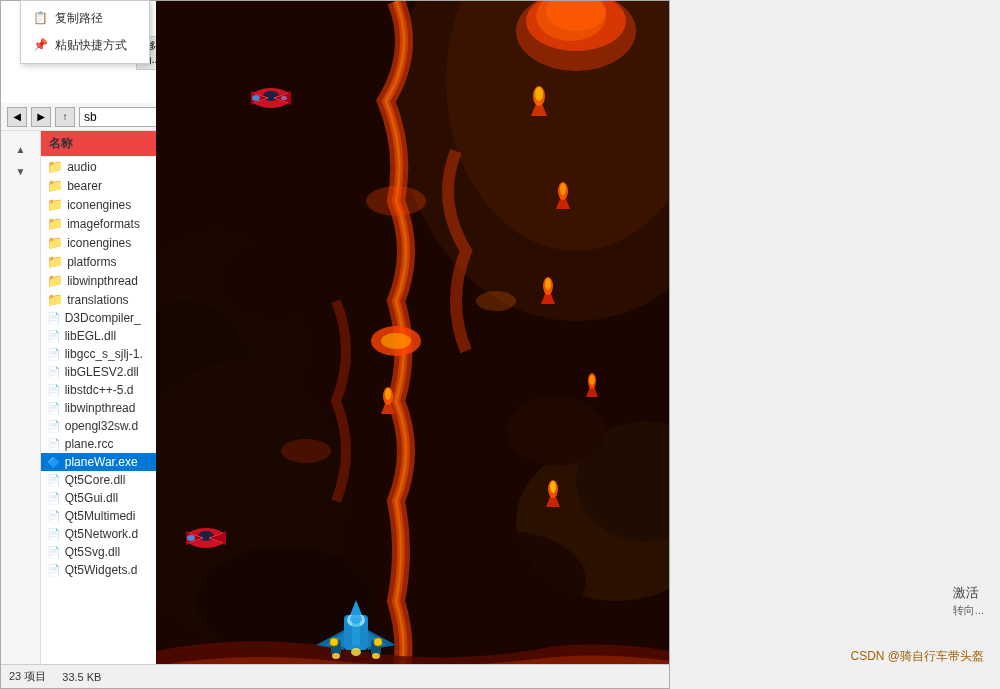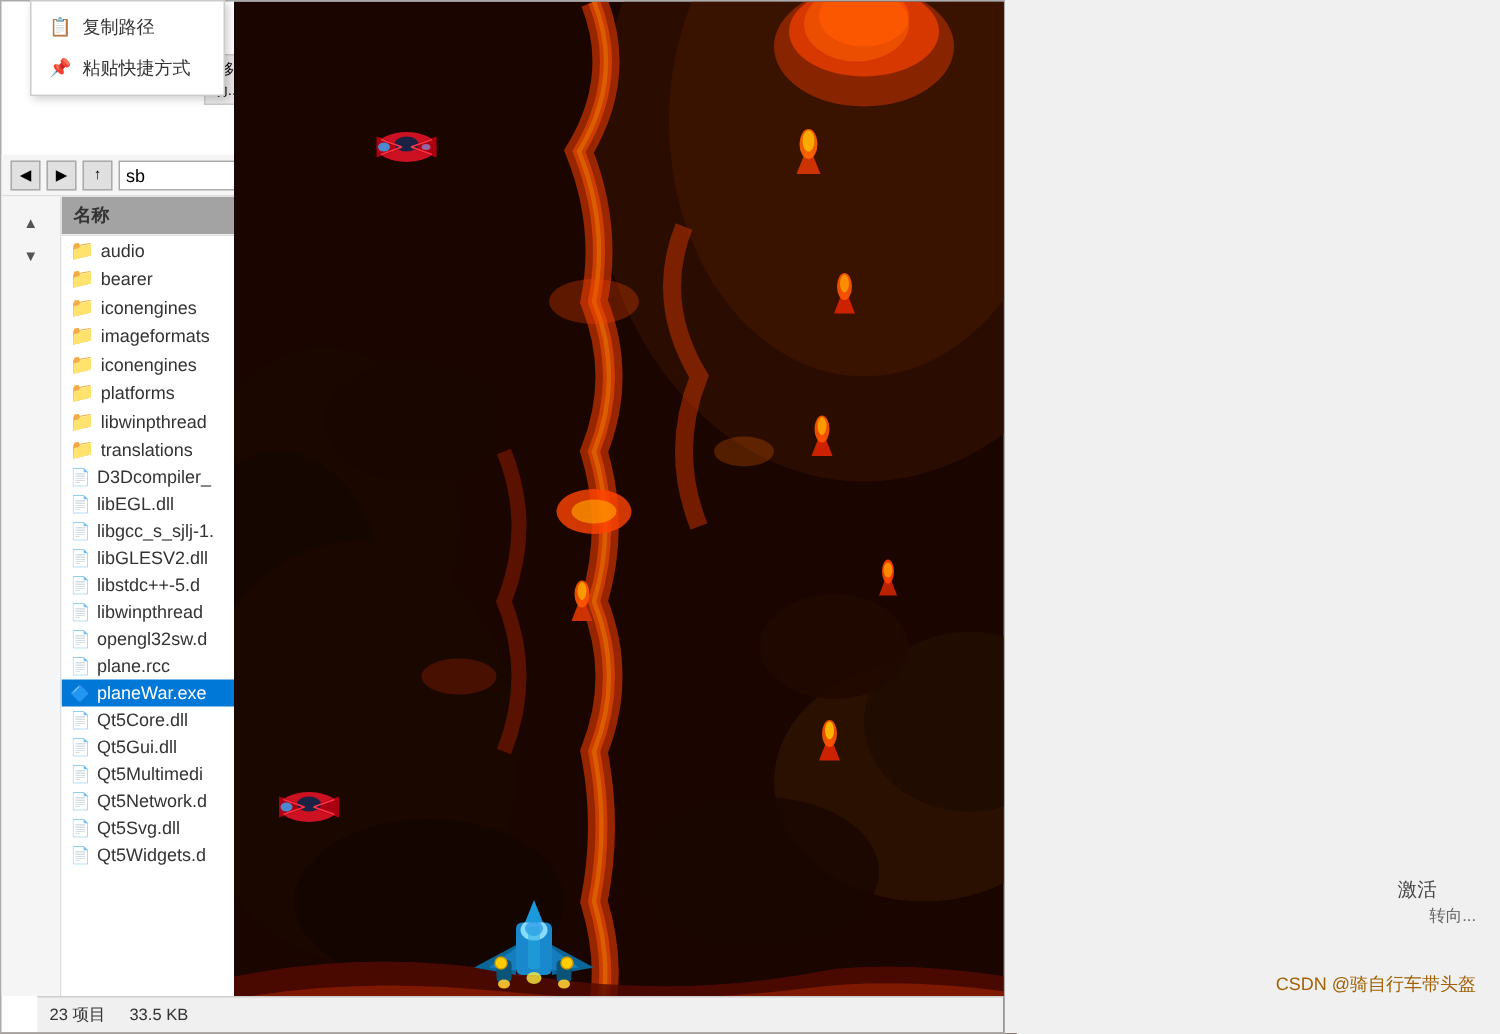--- a/index.html
+++ b/index.html
@@ -103,21 +103,21 @@
       border-right: 1px solid #ddd;
       overflow-y: auto;
       overflow-x: hidden;
     }
     .file-list-header {
       padding: 4px 8px;
       font-size: 12px;
       color: #333;
       font-weight: bold;
       border-bottom: 1px solid #eee;
-      background: #a3a3a3;
+      background: #ef4444;
     }
     .file-item {
       display: flex;
       align-items: center;
       padding: 2px 6px;
       gap: 4px;
       cursor: pointer;
       font-size: 12px;
       color: #333;
       white-space: nowrap;
@@ -170,21 +170,20 @@
       right: 0;
       height: 24px;
       background: #f0f0f0;
       border-top: 1px solid #ccc;
       display: flex;
       align-items: center;
       padding: 0 8px;
       font-size: 11px;
       color: #333;
       gap: 16px;
-      margin-left: 24px;
     }
 
     
     .csdn-watermark {
       position: absolute;
       right: 0; bottom: 16px;
       width: 300px;
       height: 100px;
       z-index: 5;
     }
@@ -523,16 +522,16 @@
       <span>项目</span>
     </span>
     <span>33.5 KB</span>
   </div>
 
 </div>
 
 <div class="csdn-watermark">
   <div style="position:absolute; right:16px; bottom:55px; font-size:13px; color:#444; font-weight:500;">
     <span>激活</span><br>
-    <span style="font-size:11px; color:#666;margin-left:21px;">转向...</span>
+    <span style="font-size:11px; color:#666;">转向...</span>
   </div>
   <div style="position:absolute; right:16px; bottom:8px; font-size:12px; color:#a16207;">CSDN @骑自行车带头盔</div>
 </div>
 
 </body></html>

